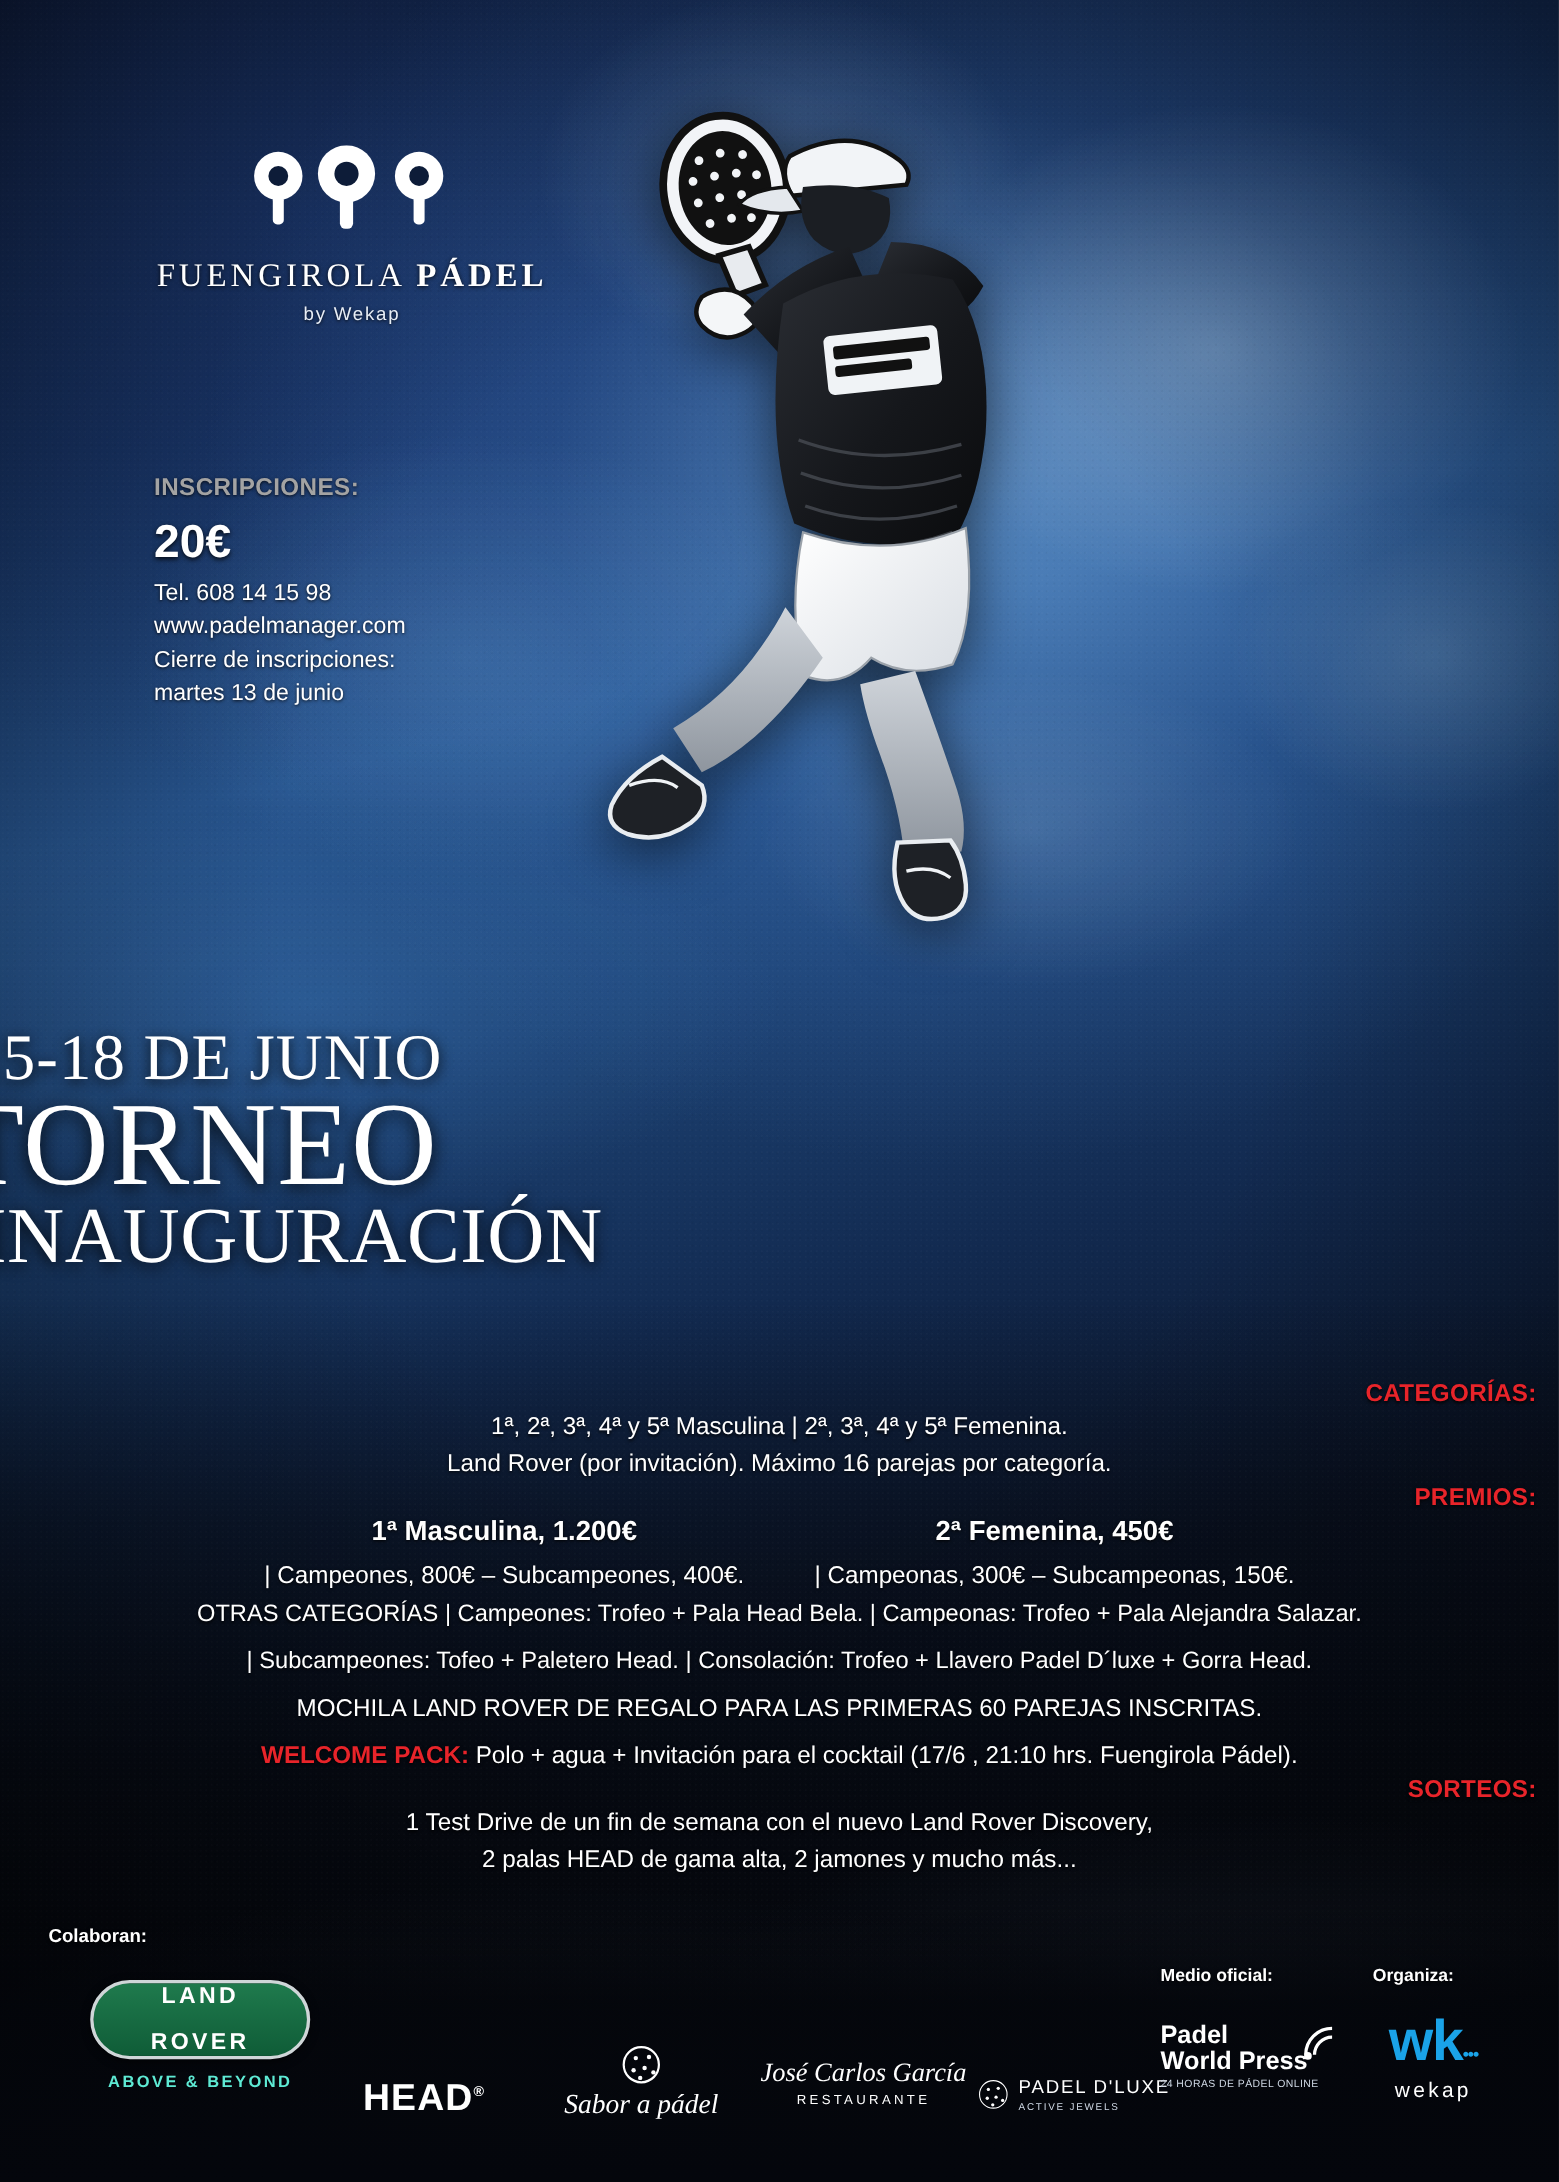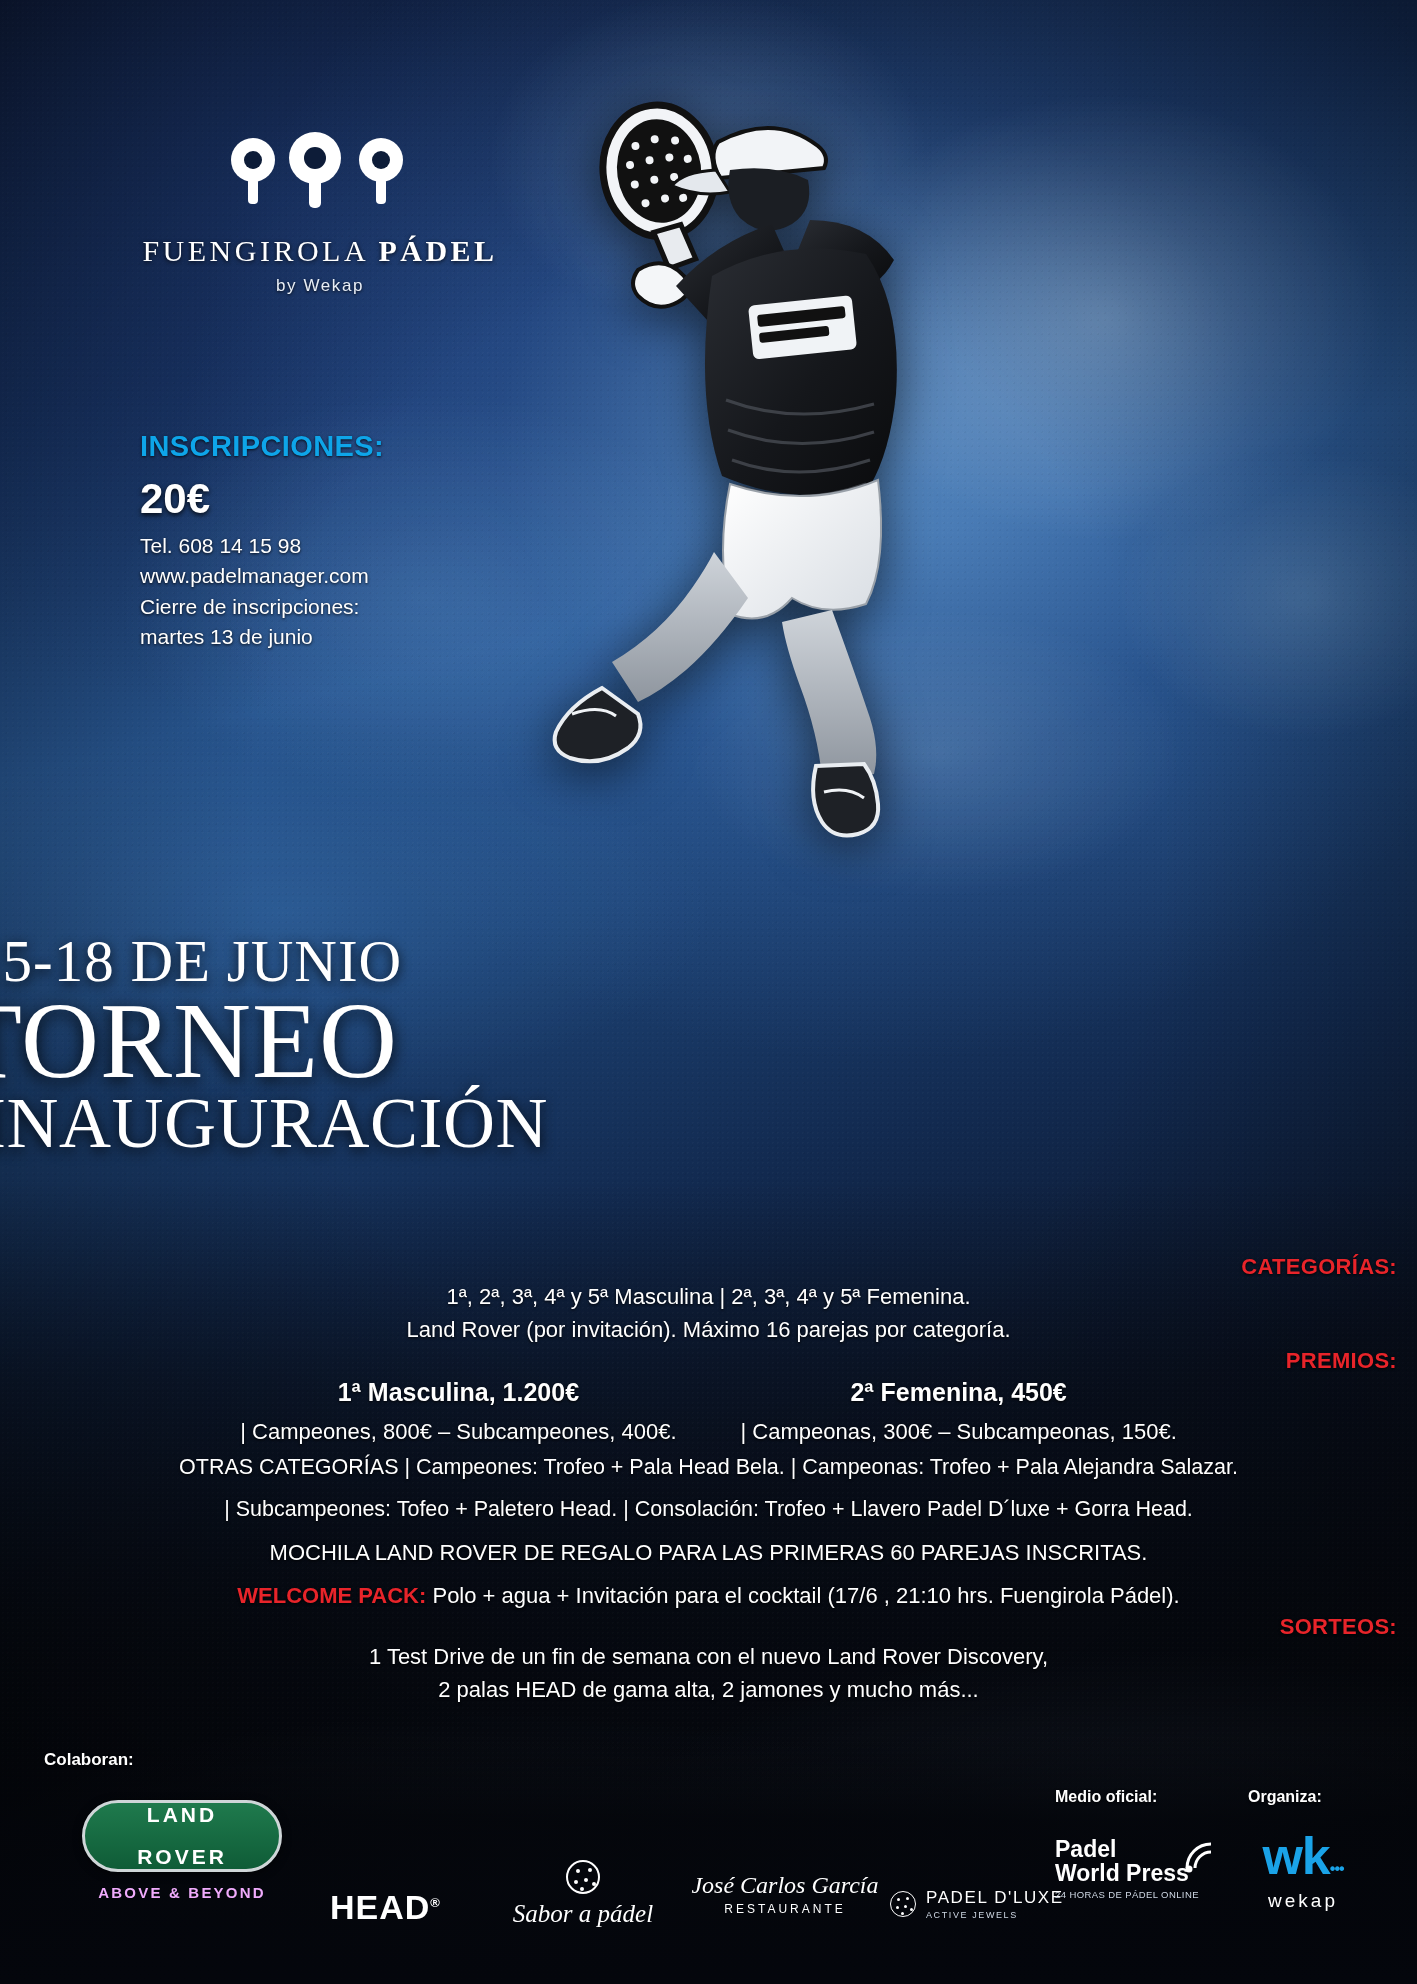--- a/index.html
+++ b/index.html
@@ -77,21 +77,21 @@
   }
   .brand-name b { font-weight: bold; }
   .brand-sub {
     font-size: 17px; letter-spacing: 1.6px; margin-top: 8px; color:#e8eef6;
     text-shadow: 0 1px 3px rgba(0,0,0,.8);
   }
 
   
   .insc { position: absolute; left: 140px; top: 430px; width: 420px; color:#fff; }
   .insc-title {
-    color: #0ea5e9; font-size: 29px; font-weight: bold; letter-spacing: .4px;
+    color: #a3a3a3; font-size: 22px; font-weight: bold; letter-spacing: .4px;
     text-shadow: 0 1px 3px rgba(0,0,0,.8);
   }
   .insc-price {
     font-size: 42px; font-weight: bold; margin-top: 12px; margin-bottom: 8px;
     text-shadow: 0 2px 5px rgba(0,0,0,.85);
   }
   .insc-line {
     font-size: 21px; line-height: 1.45; color:#fff;
     text-shadow: 0 1px 3px rgba(0,0,0,.85);
   }
@@ -151,21 +151,21 @@
   
   .lr { position:absolute; left: 82px; top: 1800px; width: 200px; text-align:center; }
   .lr-oval {
     width: 200px; height: 72px; border-radius: 36px;
     background: linear-gradient(to bottom, #1f7a4d, #0f5c37);
     border: 3px solid #cfd6d8;
     display:flex; flex-direction:column; align-items:center; justify-content:space-between;
     box-shadow: 0 2px 8px rgba(0,0,0,.6);
   }
   .lr-word { color:#fff; font-size: 21px; font-weight:bold; letter-spacing: 3px; line-height: 1.15; }
-  .lr-tag { color:#f0abfc; font-size: 15px; font-weight:bold; letter-spacing: 2.2px; margin-top: 12px; }
+  .lr-tag { color:#5eead4; font-size: 15px; font-weight:bold; letter-spacing: 2.2px; margin-top: 12px; }
 
   
   .head-logo { position:absolute; left: 330px; top: 1888px; color:#fff; }
   .head-word { font-size: 34px; font-weight: bold; letter-spacing: 1px; font-family:"Liberation Sans", sans-serif; }
   .head-word sup { font-size: 13px; vertical-align: super; }
 
   
   .sabor { position:absolute; left: 498px; top: 1860px; width: 170px; text-align:center; color:#fff; }
   .sabor-ball {
     width: 34px; height: 34px; border-radius: 50%;

